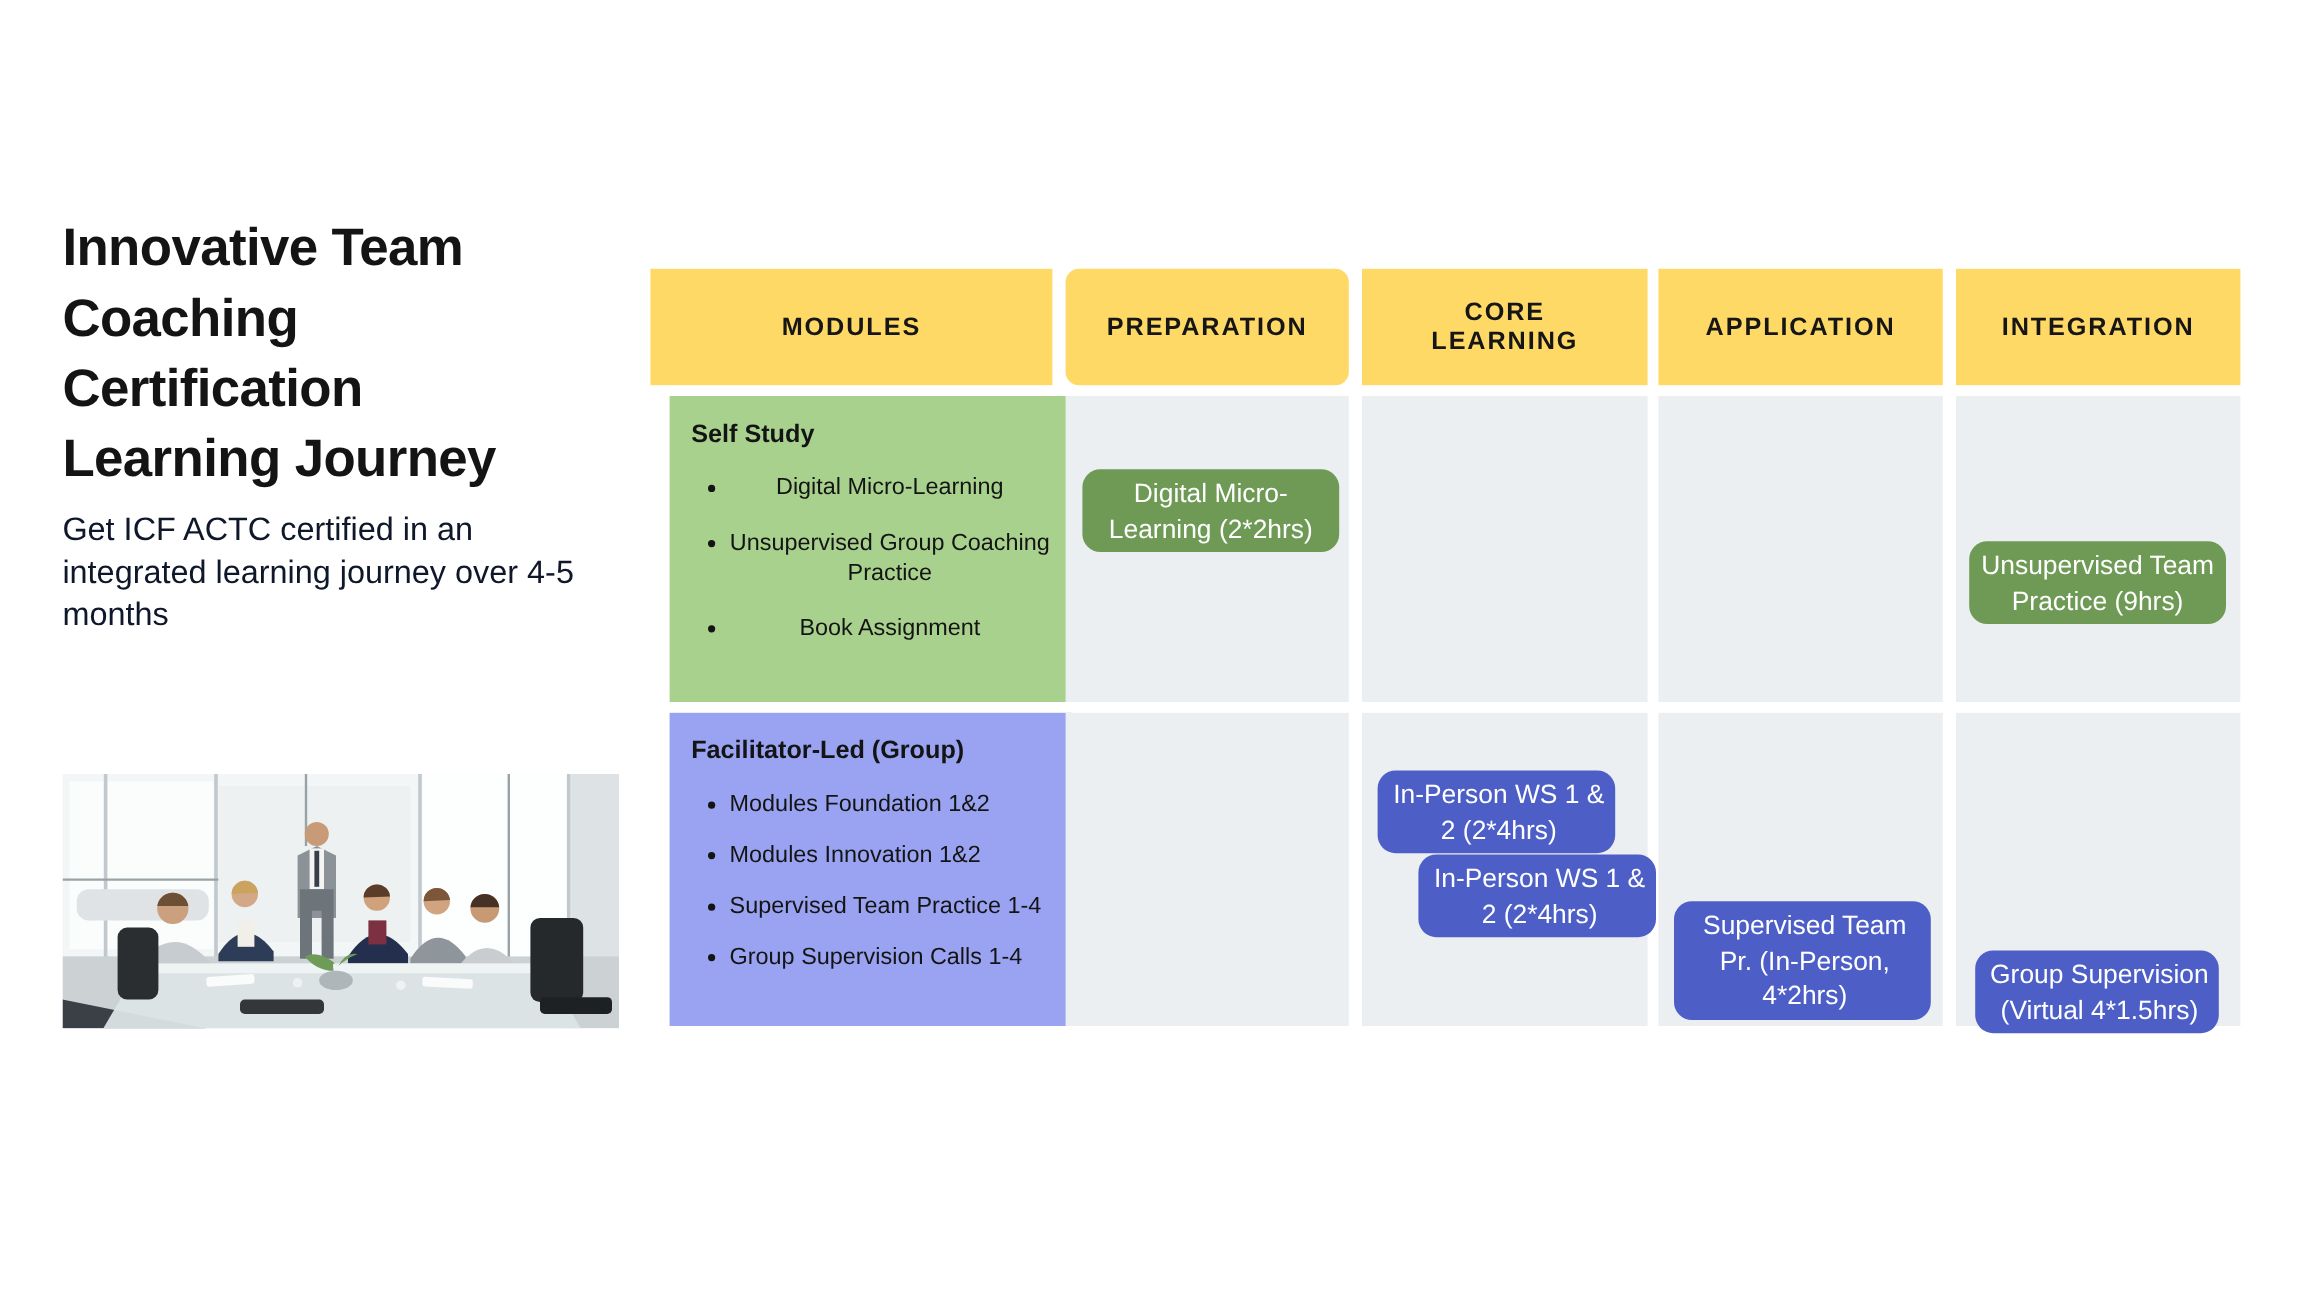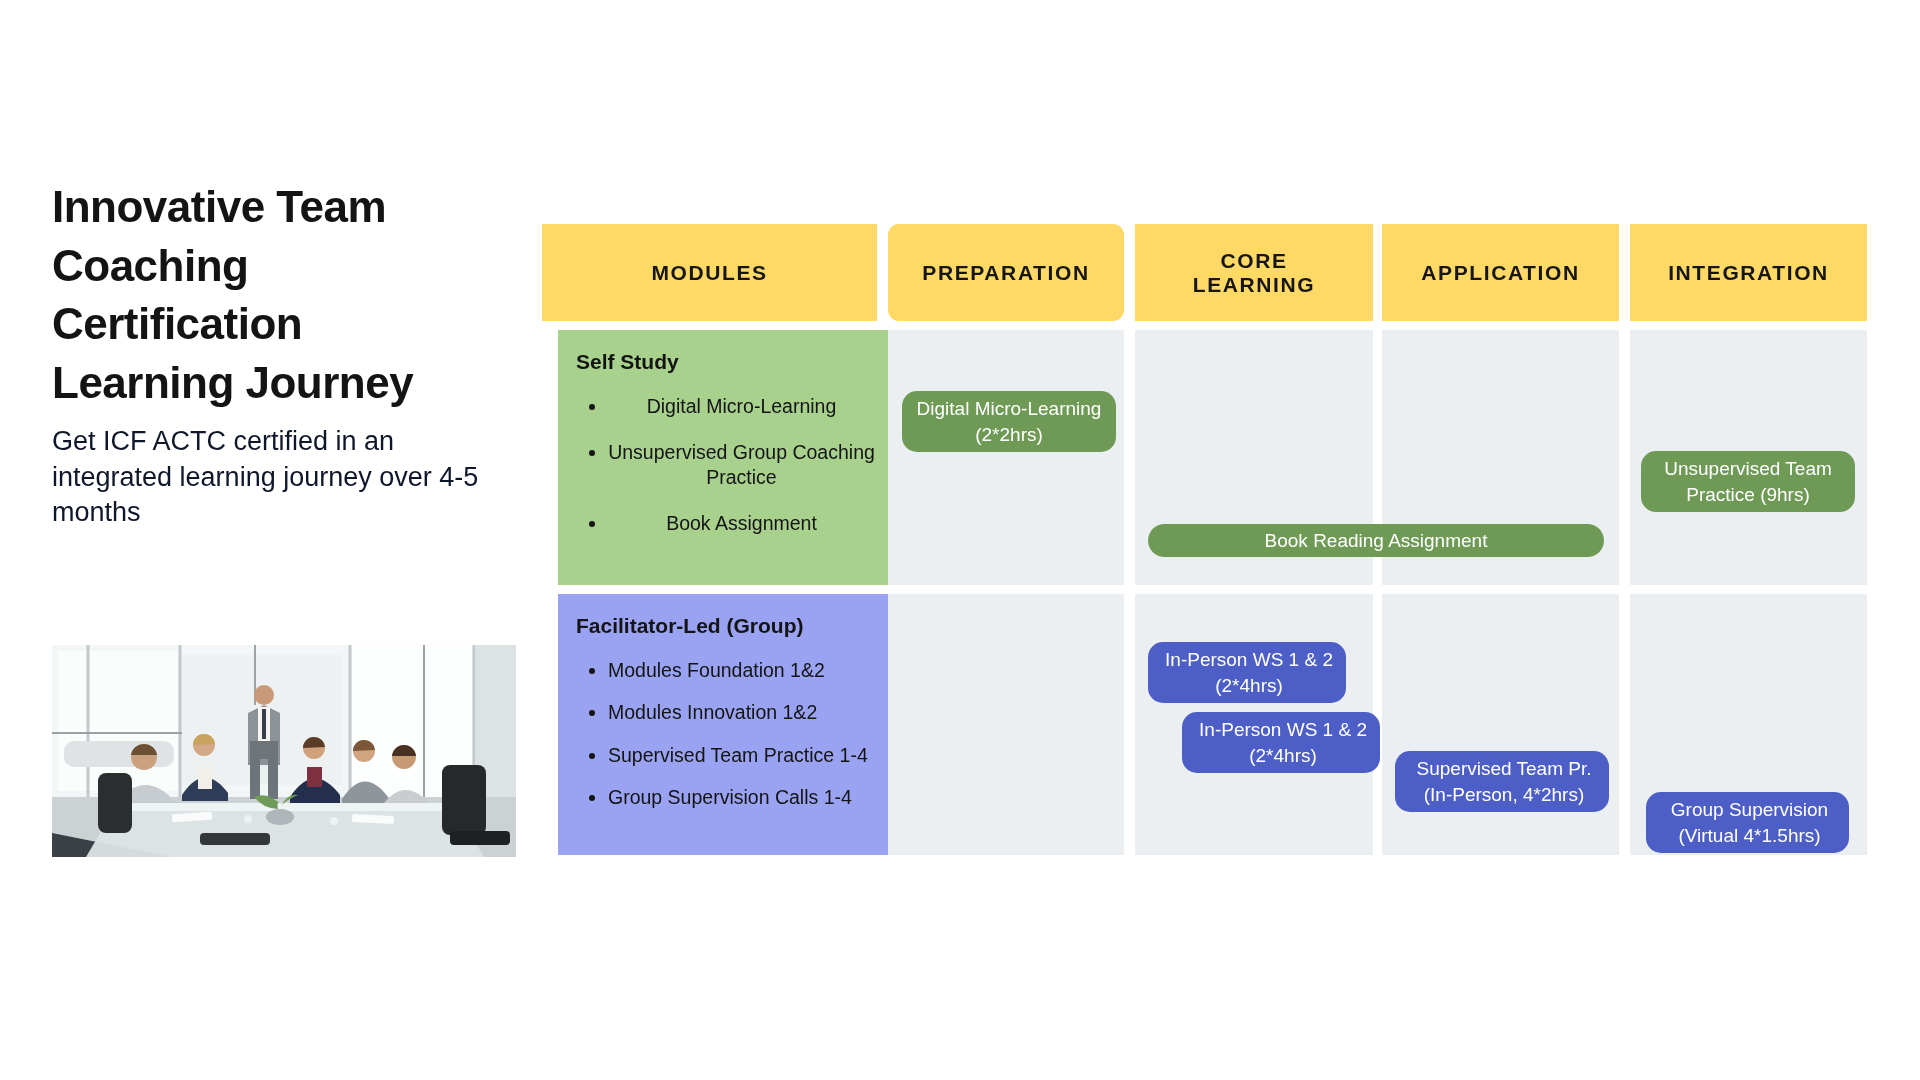--- a/index.html
+++ b/index.html
@@ -41,21 +41,21 @@
   .module-cell{box-sizing:border-box;padding:16px 18px;color:#141414;}
   .module-cell.green{background:var(--green-cell-bg,#A9D18E);}
   .module-cell.blue{background:var(--blue-cell-bg,#99A3F1);}
   .module-cell h3{margin:4px 0 0 0;font-size:21px;font-weight:700;}
   .module-cell ul{margin:20px 0 0 0;padding-left:32px;font-size:19.5px;line-height:1.25;}
   .module-cell.green li{margin-bottom:22px;text-align:center;}
   .module-cell.blue li{margin-bottom:18px;}
   
   .pill{
     position:absolute;box-sizing:border-box;border-radius:15px;
-    color:var(--pill-text,#fff);font-size:19px;line-height:1.35;text-align:center;
+    color:var(--pill-text,#fff);font-size:22px;line-height:1.35;text-align:center;
     display:flex;align-items:center;justify-content:center;padding:5px 8px;
   }
   .pill.green{background:var(--green-pill-bg,#6E9A56);}
   .pill.blue{background:var(--blue-pill-bg,#4D5FC7);padding-left:12px;}
 </style>
 </head>
 <body>
 
 <div id="canvas">
 
@@ -163,21 +163,20 @@
       <li>Group Supervision Calls 1-4</li>
     </ul>
   </div>
   <div class="col r2 c2"></div>
   <div class="col r2 c3"></div>
   <div class="col r2 c4"></div>
   <div class="col r2 c5"></div>
 
   <div class="pill green" style="left:902px;top:391px;width:214px;min-height:57px;">Digital Micro-Learning (2*2hrs)</div>
 
-  <div class="pill green" style="left:1148px;top:524px;width:456px;height:33px;border-radius:17px;">Book Reading Assignment</div>
 
   <div class="pill green" style="left:1641px;top:451px;width:214px;min-height:58px;">Unsupervised Team Practice (9hrs)</div>
 
   <div class="pill blue" style="left:1148px;top:642px;width:198px;min-height:57px;">In-Person WS 1 &amp; 2 (2*4hrs)</div>
 
   <div class="pill blue" style="left:1182px;top:712px;width:198px;min-height:57px;">In-Person WS 1 &amp; 2 (2*4hrs)</div>
 
   <div class="pill blue" style="left:1395px;top:751px;width:214px;min-height:58px;">Supervised Team Pr. (In-Person, 4*2hrs)</div>
 
   <div class="pill blue" style="left:1646px;top:792px;width:203px;min-height:57px;">Group Supervision (Virtual 4*1.5hrs)</div>

